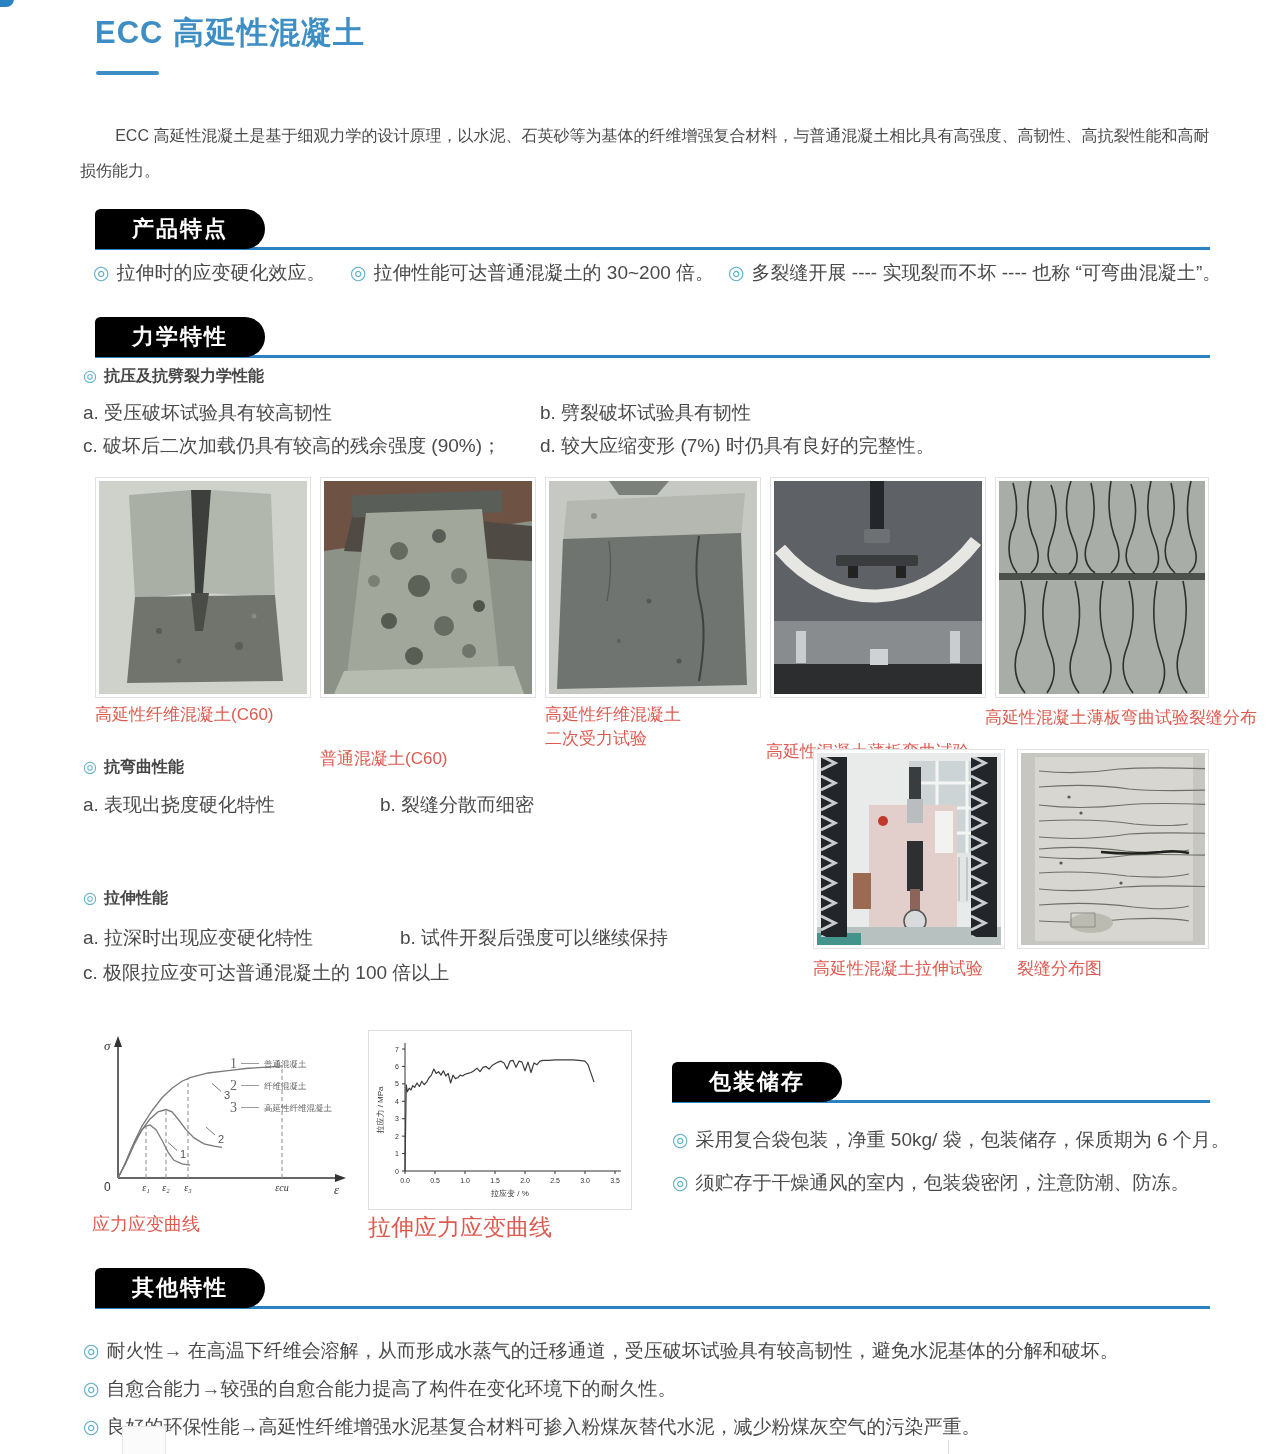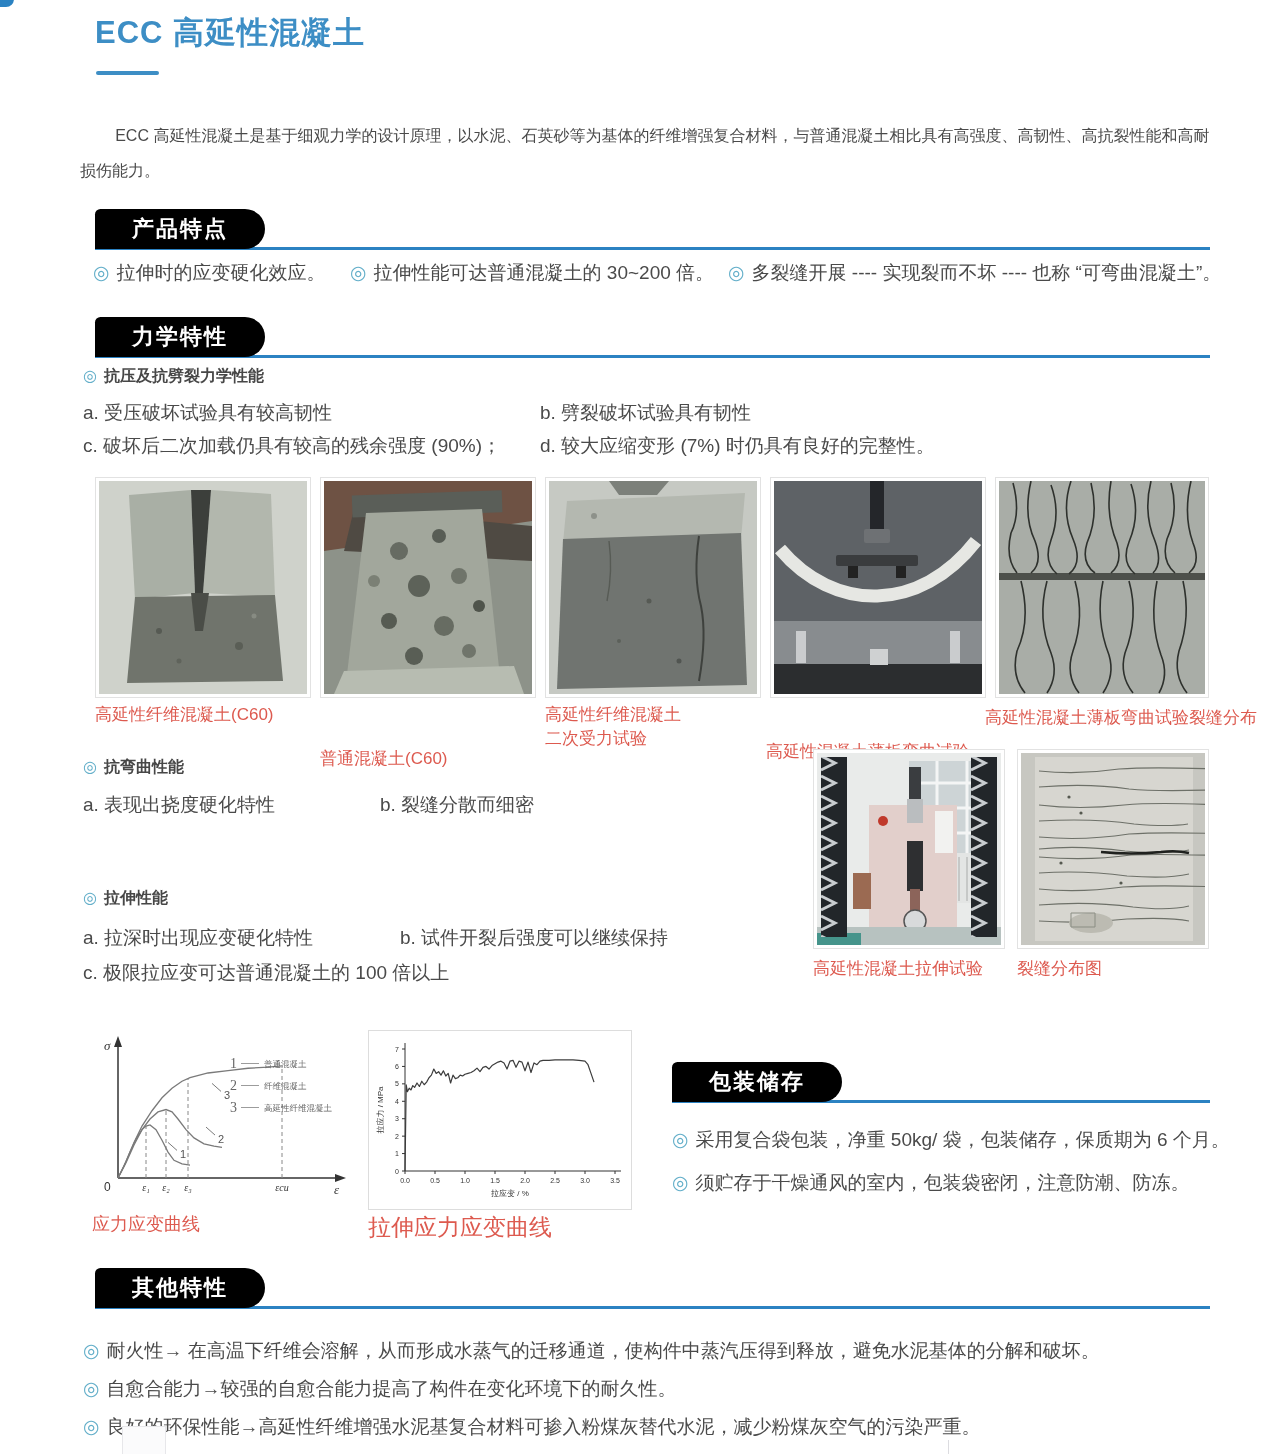--- a/index.html
+++ b/index.html
@@ -323,21 +323,21 @@
   </div>
   <div class="li" style="left:672px;top:1170px;">
     <span class="bul">◎</span><span>须贮存于干燥通风的室内，包装袋密闭，注意防潮、防冻。</span>
   </div>
 
   <div class="sec" style="left:95px;top:1268px;width:1115px;">
     <div class="line"></div>
     <div class="tab">其他特性</div>
   </div>
   <div class="li" style="left:83px;top:1338px;">
-    <span class="bul">◎</span><span>耐火性→ 在高温下纤维会溶解，从而形成水蒸气的迁移通道，使构件中蒸汽压得到释放，避免水泥基体的分解和破坏。</span>
+    <span class="bul">◎</span><span>耐火性→ 在高温下纤维会溶解，从而形成水蒸气的迁移通道，受压破坏试验具有较高韧性，避免水泥基体的分解和破坏。</span>
   </div>
   <div class="li" style="left:83px;top:1376px;">
     <span class="bul">◎</span><span>自愈合能力→较强的自愈合能力提高了构件在变化环境下的耐久性。</span>
   </div>
   <div class="li" style="left:83px;top:1414px;">
     <span class="bul">◎</span><span>良好的环保性能→高延性纤维增强水泥基复合材料可掺入粉煤灰替代水泥，减少粉煤灰空气的污染严重。</span>
   </div>
 
   <div class="ghost" style="left:122px;top:1426px;width:42px;height:28px;"></div>
   <div class="ghost" style="left:948px;top:1440px;width:1px;height:14px;border:none;background:#dcdce0;"></div>

